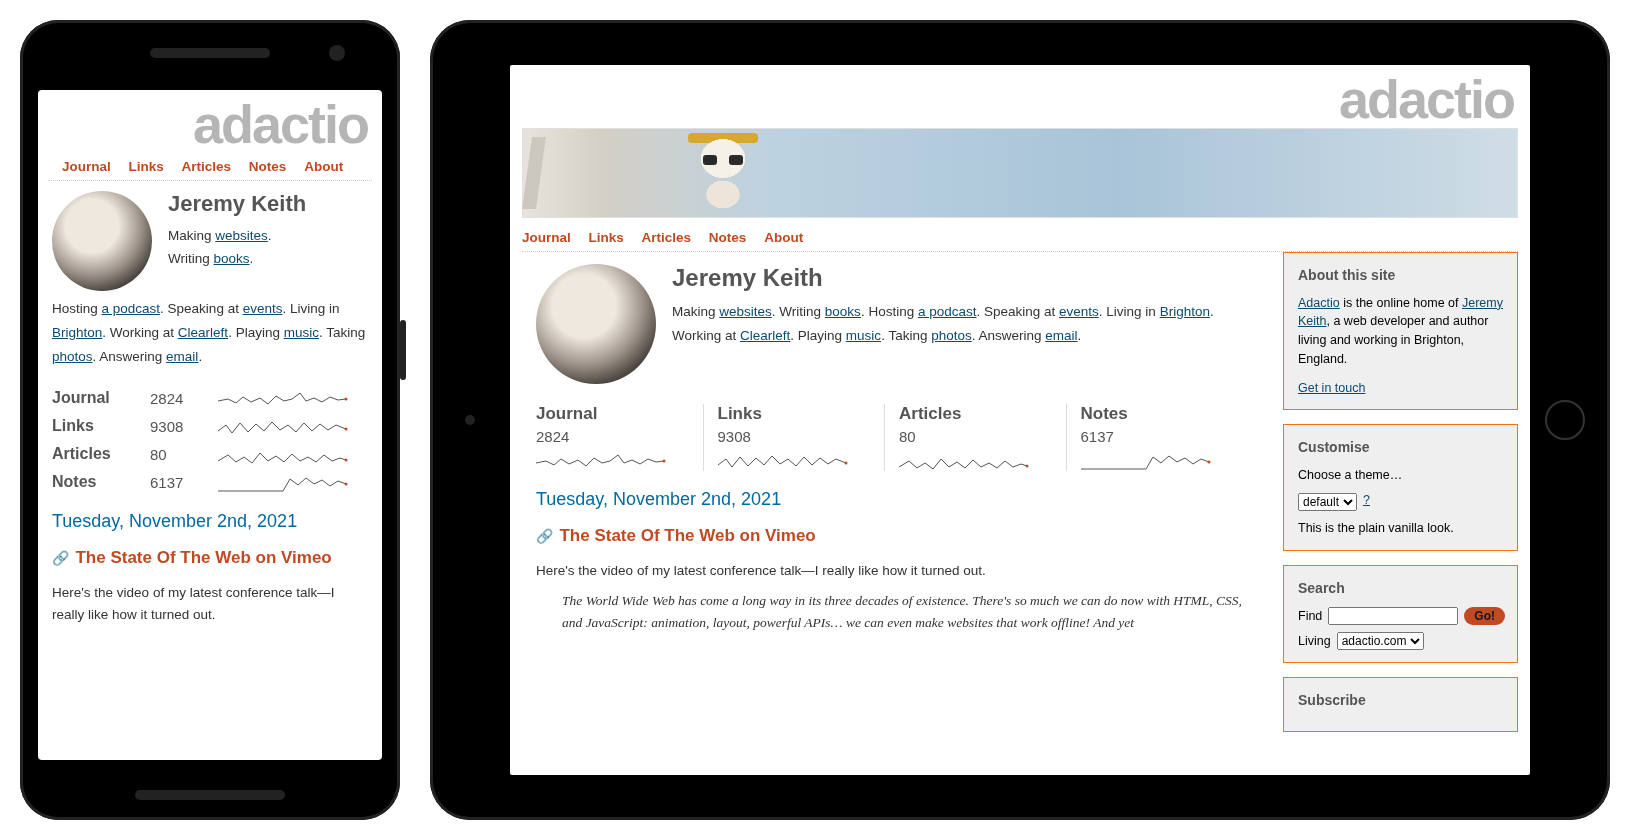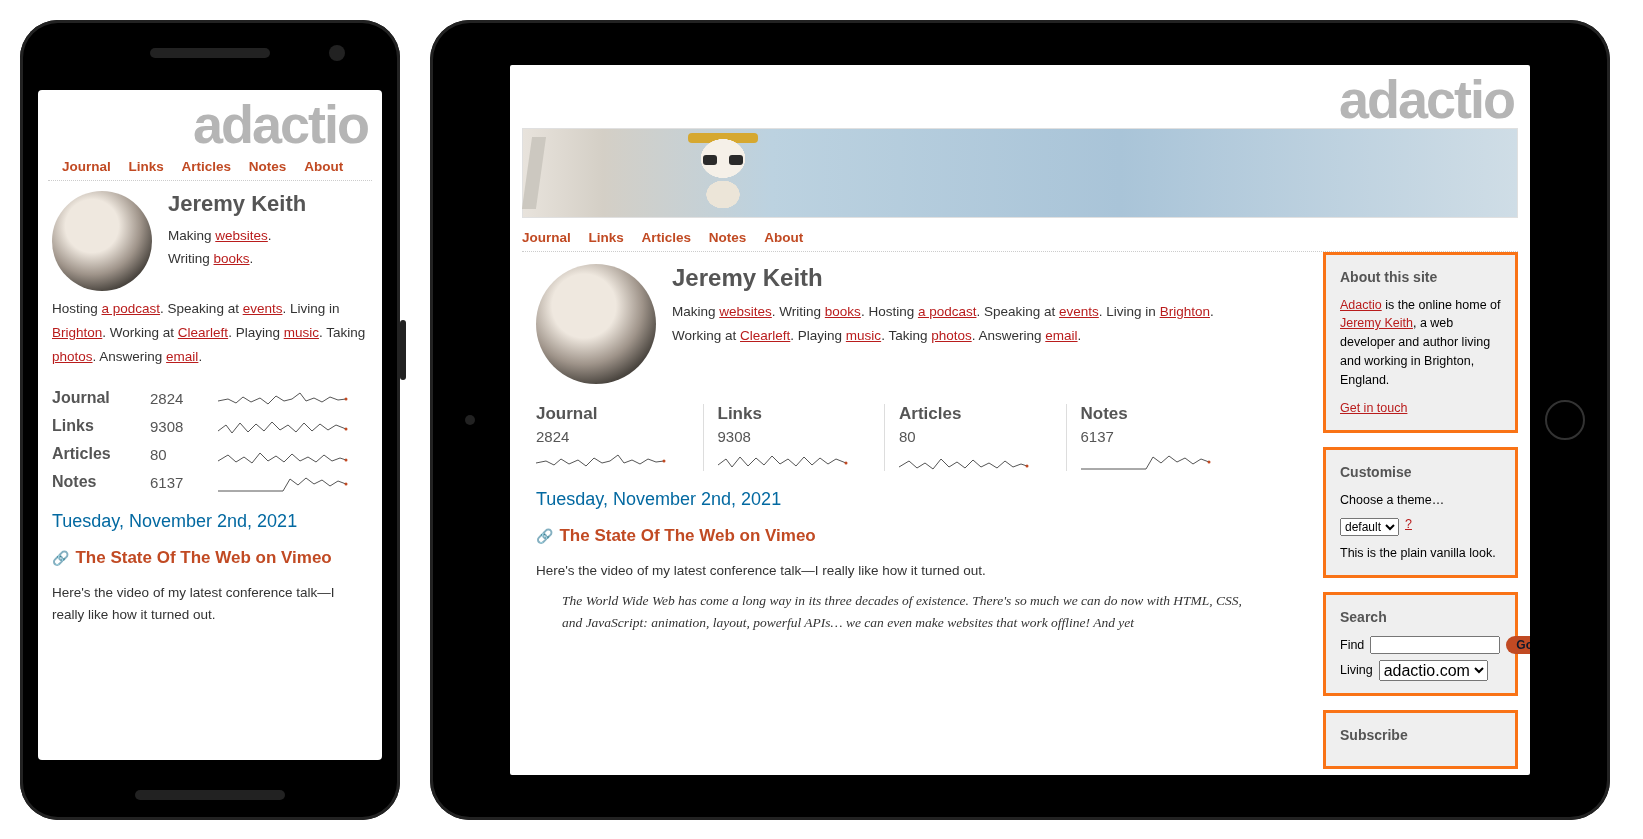--- a/index.html
+++ b/index.html
@@ -92,21 +92,21 @@
     flex: 0 0 auto;
     display: inline-flex; align-items: center; justify-content: center;
     font-size: 34px;
   }
   .tablet .avatar { width: 120px; height: 120px; }
 
   .bio-row { display: flex; gap: 16px; align-items: flex-start; }
   .bio h2 { font-size: 22px; color: #555; font-weight: bold; margin-bottom: 8px; }
   .tablet .bio h2 { font-size: 24px; }
   .bio p { line-height: 1.7; }
-  .lnk { color: #b91c1c; text-decoration: underline; }
+  .lnk { color: #0c4a6e; text-decoration: underline; }
 
   .stats { display: flex; flex-direction: column; gap: 6px; margin-top: 18px; }
   .tablet .stats { flex-direction: row; gap: 0; margin-top: 20px; }
   .stat { display: flex; align-items: center; gap: 18px; }
   .tablet .stat {
     flex-direction: column; align-items: flex-start; gap: 4px;
     flex: 1; padding: 0 14px; border-left: 1px solid #ddd;
   }
   .tablet .stat:first-child { border-left: none; padding-left: 0; }
   .stat-label { font-weight: bold; color: #555; font-size: 16px; width: 80px; }
@@ -156,33 +156,33 @@
     position: absolute; left: 4px; top: 8px; width: 14px; bottom: 8px;
     background: #ccc8c0;
     transform: skewX(-8deg);
   }
 
   
   .tablet-cols { display: flex; gap: 22px; padding: 0 12px; }
   .main-col { flex: 1; min-width: 0; }
   .sidebar { width: 235px; display: flex; flex-direction: column; gap: 14px; }
   .widget {
-    background: #efefef; border: 3px solid #f97316;
-    padding: 12px 14px; font-size: 12.5px; line-height: 1.5; margin-left: 40px;
+    background: #efefef; border: 1px solid #f97316;
+    padding: 12px 14px; font-size: 12.5px; line-height: 1.5;
   }
   .widget h4 { font-size: 14px; color: #555; margin-bottom: 8px; }
   .widget .lnk { text-decoration: underline; }
   .theme-select { font-size: 12px; margin-top: 4px; }
   .go-btn {
     background: #c14a23; color: #0f172a; border: none;
     border-radius: 10px; padding: 2px 10px; font-size: 12px;
     font-weight: bold;
   }
   .search-input { width: 130px; font-size: 12px; }
-  .within-select { font-size: 16px; }
+  .within-select { font-size: 12px; }
   .widget ul { list-style: square; padding-left: 18px; margin-top: 6px; }
   .widget li { margin-bottom: 2px; }
 </style>
 </head>
 <body>
 
 <div class="phone">
   <div class="speaker"></div>
   <div class="cam"></div>
   <div class="side-btn"></div>

